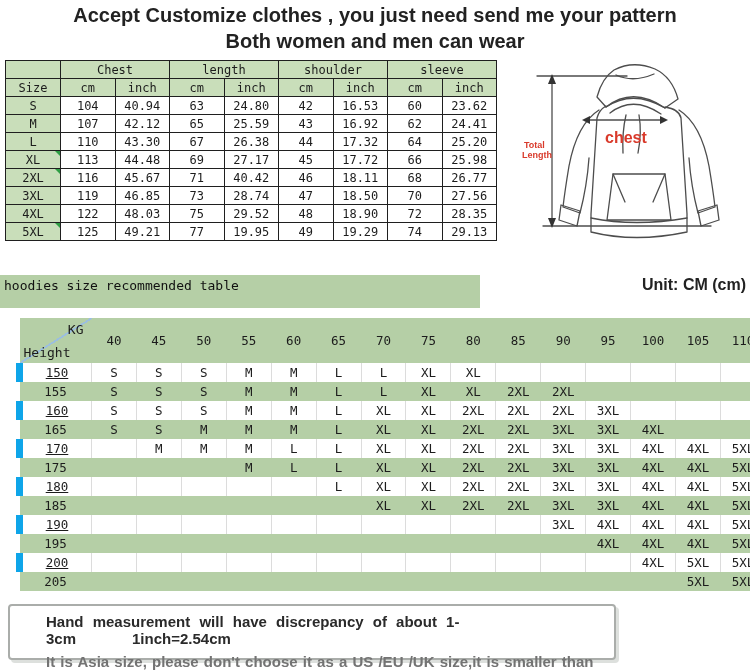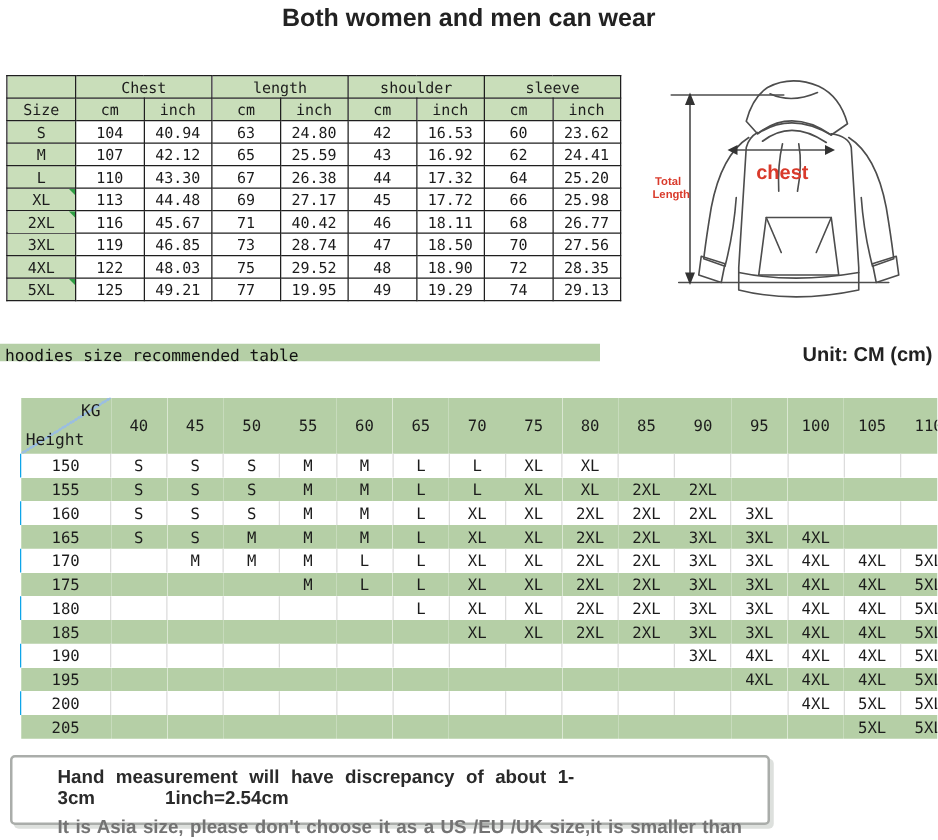--- a/index.html
+++ b/index.html
@@ -22,34 +22,34 @@
                  border-top:5px solid #2f9e44;border-left:5px solid transparent;}
 
   
   #hoodie{position:absolute;left:519px;top:56px;}
   #hoodie path,#hoodie line{fill:none;stroke:#4d4d4d;stroke-width:1.3;
                  stroke-linecap:round;stroke-linejoin:round;}
   #hoodie polygon{fill:#333;stroke:none;}
   #hoodie text{font-family:"Liberation Sans",sans-serif;font-weight:bold;fill:#d93a2b;}
 
   
-  #band{position:absolute;left:0;top:275px;width:480px;height:14px;background:#b5cfa6;
+  #band{position:absolute;left:0;top:275px;width:480px;height:33px;background:#b5cfa6;
         font-family:"DejaVu Sans Mono",monospace;font-size:13px;line-height:21px;
         padding-left:4px;box-sizing:border-box;color:#111;}
   #unit{position:absolute;right:4px;top:276px;font-weight:bold;font-size:16px;color:#222;}
 
   
   #rec-table{position:absolute;left:0;top:318px;width:750px;border-collapse:collapse;
              table-layout:fixed;font-family:"DejaVu Sans Mono",monospace;font-size:12.5px;margin-left:16px;}
   #rec-table col.c0{width:72px;}
   #rec-table td{text-align:center;padding:0;height:19px;white-space:nowrap;overflow:hidden;}
   #rec-table tr.hd td{background:#b5cfa6;height:45px;}
   #rec-table tr.grn td{background:#b5cfa6;}
   #rec-table tr.wht td{border-right:1px solid #dcdcdc;}
-  #rec-table tr.wht td:first-child{border-left:1px solid #0ea5e9;}
+  #rec-table tr.wht td:first-child{border-left:7px solid #0ea5e9;text-decoration:underline;}
   #rec-table td.diag{position:relative;}
   #rec-table .diag-line{position:absolute;inset:0;
       background:linear-gradient(to bottom right,transparent calc(50% - 1px),
                  #9cbfdd calc(50% - 1px),#9cbfdd calc(50% + 1px),transparent calc(50% + 1px));}
   #rec-table .kg{position:absolute;top:4px;right:8px;font-size:13px;}
   #rec-table .hgt{position:absolute;bottom:3px;left:4px;font-size:13px;}
 
   
   #footer-box{position:absolute;left:8px;top:604px;width:608px;height:56px;background:#fff;
       border:2px solid #aaadaa;border-radius:4px;box-shadow:3px 3px 0 rgba(120,130,120,.25);
@@ -57,20 +57,21 @@
   #footer-box .l1{font-weight:bold;font-size:15px;word-spacing:5px;color:#2a2a2a;}
   #footer-box .l1 .part2{margin-left:56px;word-spacing:0;}
   #footer-box .l2{font-weight:bold;font-size:15px;margin-top:6px;color:#737373;word-spacing:1px;}
 </style>
 </head>
 <body>
 
 <div id="page">
 
   <div id="title">
+    <div>Accept Customize clothes ,  you just need send me your pattern</div>
     <div>Both women and men can wear</div>
   </div>
 
   <table id="size-table">
     <colgroup>
         <col class="c0">
         <col>
         <col>
         <col>
         <col>

